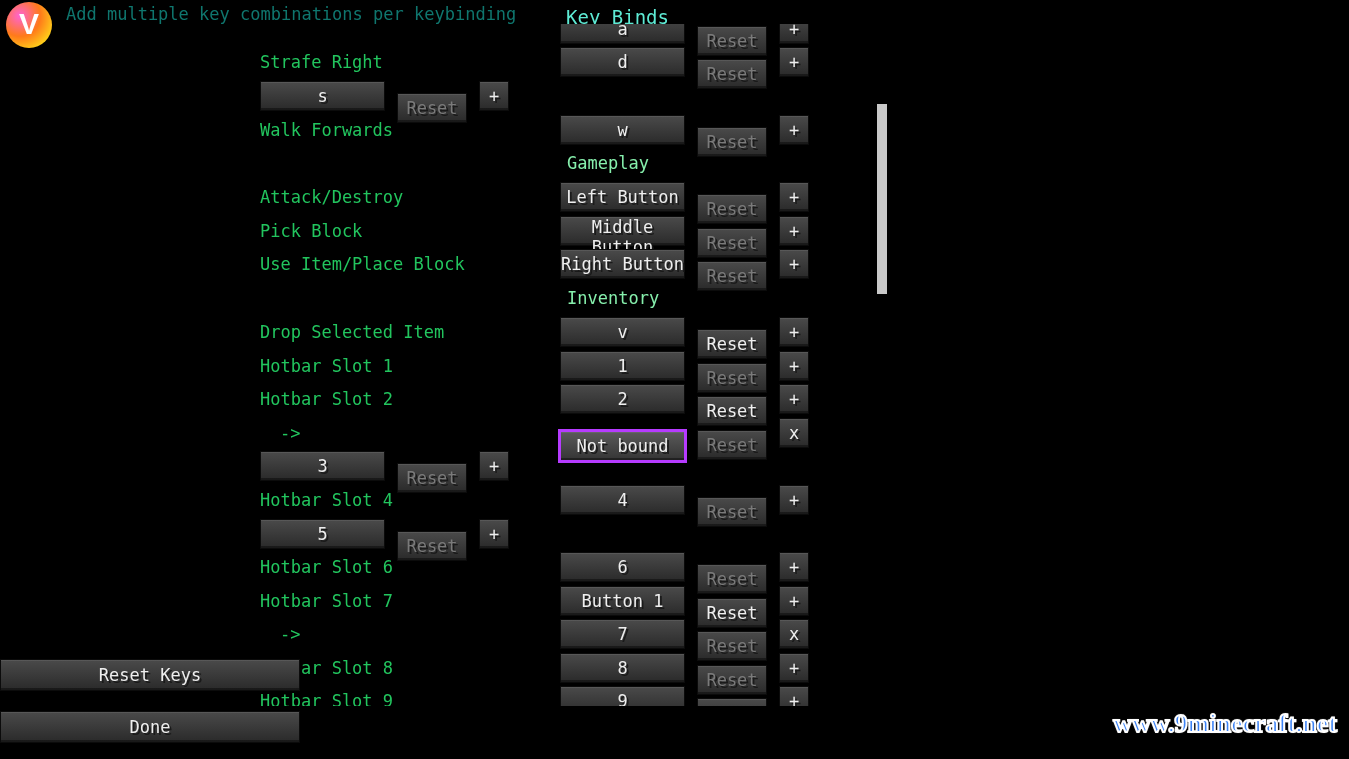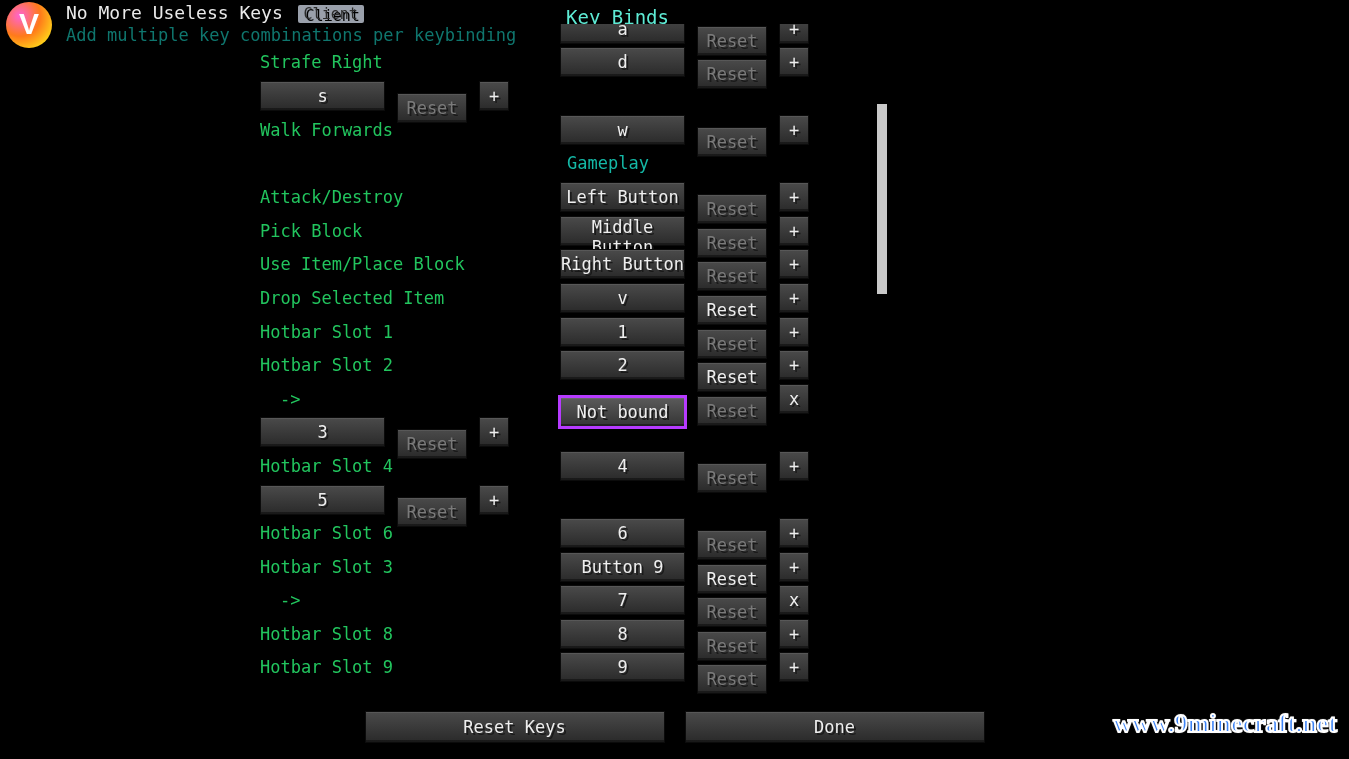--- a/index.html
+++ b/index.html
@@ -14,55 +14,51 @@
   .hdr-title { font-size: 18px; color: #eaeaea; text-shadow: 2px 2px 0 #000; }
   .badge { display: inline-block; background: #9aa0ab; color: #2b2b2b; font-size: 15px; padding: 0 6px; border-radius: 2px; margin-left: 4px; }
   .hdr-sub { font-size: 17px; color: #0f766e; margin-top: 2px; }
 
   
   .page-title { position: absolute; top: 6px; left: 566px; font-size: 19px; color: #5eead4; text-shadow: 2px 2px 0 #000; }
 
   
   .list-clip { position: absolute; top: 24px; left: 0; width: 1349px; height: 682px; overflow: hidden; }
   .rows { position: absolute; left: 260px; top: -12px; width: 580px; }
-  .rows .section-cap { height: 34px; line-height: 34px; font-size: 17px; color: #14b8a6; text-shadow: 2px 2px 0 #000; padding-left: 307px; }
+  .rows .section-cap { height: 34px; line-height: 34px; font-size: 17px; color: #86efac; text-shadow: 2px 2px 0 #000; padding-left: 307px; }
   .row { height: 33.6px; display: flex; align-items: center; }
   .lbl { width: 300px; font-size: 17px; color: #22c55e; text-shadow: 2px 2px 0 #000; white-space: nowrap; overflow: hidden; }
   .lbl.indent { padding-left: 20px; }
 
   
   .btn { height: 30px; border: 1px solid #0b0b0b; background: linear-gradient(#4a4a4a,#2a2a2a); color: #eee; font-family: inherit; font-size: 17px; text-shadow: 2px 2px 0 #1a1a1a; box-shadow: inset 0 1px 0 rgba(255,255,255,.08), inset 0 -2px 0 rgba(0,0,0,.4); cursor: pointer; }
   .btn.key { width: 125px; margin-right: 12px; }
   .btn.reset { width: 70px; margin-right: 12px; margin-top: 24px; }
   .btn.add { width: 30px; }
   .btn.dis { color: #7a7a7a; }
   .btn.sel { outline: 3px solid #b63bff; outline-offset: -1px; background: linear-gradient(#5a5a5a,#353535); margin-top: 26px; }
 
   
   .sb-track { position: absolute; top: 80px; left: 877px; width: 10px; height: 190px; background: #c9c9c9; }
 
   
-  .footer { position: absolute; left: 0; bottom: 16px; width: 1349px; display: flex; justify-content: center; gap: 20px; }
+  .footer { position: absolute; left: 0; bottom: 16px; width: 1349px; display: flex; justify-content: center; gap: 20px; flex-direction: column; }
   .footer .btn { width: 300px; height: 32px; }
 
   
   .wm { position: absolute; right: 12px; bottom: 20px; font-family: "Comic Sans MS", cursive; font-weight: bold; font-size: 26px; color: #3b82f6; -webkit-text-stroke: 2px #fff; text-stroke: 2px #fff; text-shadow: 0 0 2px #fff; }
 </style>
 </head>
 <body>
 
 <div class="hdr">
   <div class="logo">
     <span>V</span>
   </div>
   <div class="hdr-text">
-    <div class="hdr-title">
-      <span>No More Useless Keys</span>
-      <span class="badge">Client</span>
-    </div>
     <div class="hdr-sub">Add multiple key combinations per keybinding</div>
   </div>
 </div>
 
 <div class="page-title">Key Binds</div>
 
 <div class="list-clip">
   <div class="rows" id="rows">
       <div class="row">
         <div class="lbl"></div>
@@ -99,20 +95,21 @@
         <button class="btn key">Middle Button</button>
         <button class="btn reset dis">Reset</button>
         <button class="btn add">+</button>
       </div>
       <div class="row">
         <div class="lbl">Use Item/Place Block</div>
         <button class="btn key">Right Button</button>
         <button class="btn reset dis">Reset</button>
         <button class="btn add">+</button>
       </div>
+      <div class="section-cap">Inventory</div>
       <div class="row">
         <div class="lbl">Drop Selected Item</div>
         <button class="btn key">v</button>
         <button class="btn reset">Reset</button>
         <button class="btn add">+</button>
       </div>
       <div class="row">
         <div class="lbl">Hotbar Slot 1</div>
         <button class="btn key">1</button>
         <button class="btn reset dis">Reset</button>
@@ -146,22 +143,22 @@
         <button class="btn reset dis">Reset</button>
         <button class="btn add">+</button>
       </div>
       <div class="row">
         <div class="lbl">Hotbar Slot 6</div>
         <button class="btn key">6</button>
         <button class="btn reset dis">Reset</button>
         <button class="btn add">+</button>
       </div>
       <div class="row">
-        <div class="lbl">Hotbar Slot 3</div>
-        <button class="btn key">Button 9</button>
+        <div class="lbl">Hotbar Slot 7</div>
+        <button class="btn key">Button 1</button>
         <button class="btn reset">Reset</button>
         <button class="btn add">+</button>
       </div>
       <div class="row">
         <div class="lbl indent">-&gt;</div>
         <button class="btn key">7</button>
         <button class="btn reset dis">Reset</button>
         <button class="btn add">x</button>
       </div>
       <div class="row">

